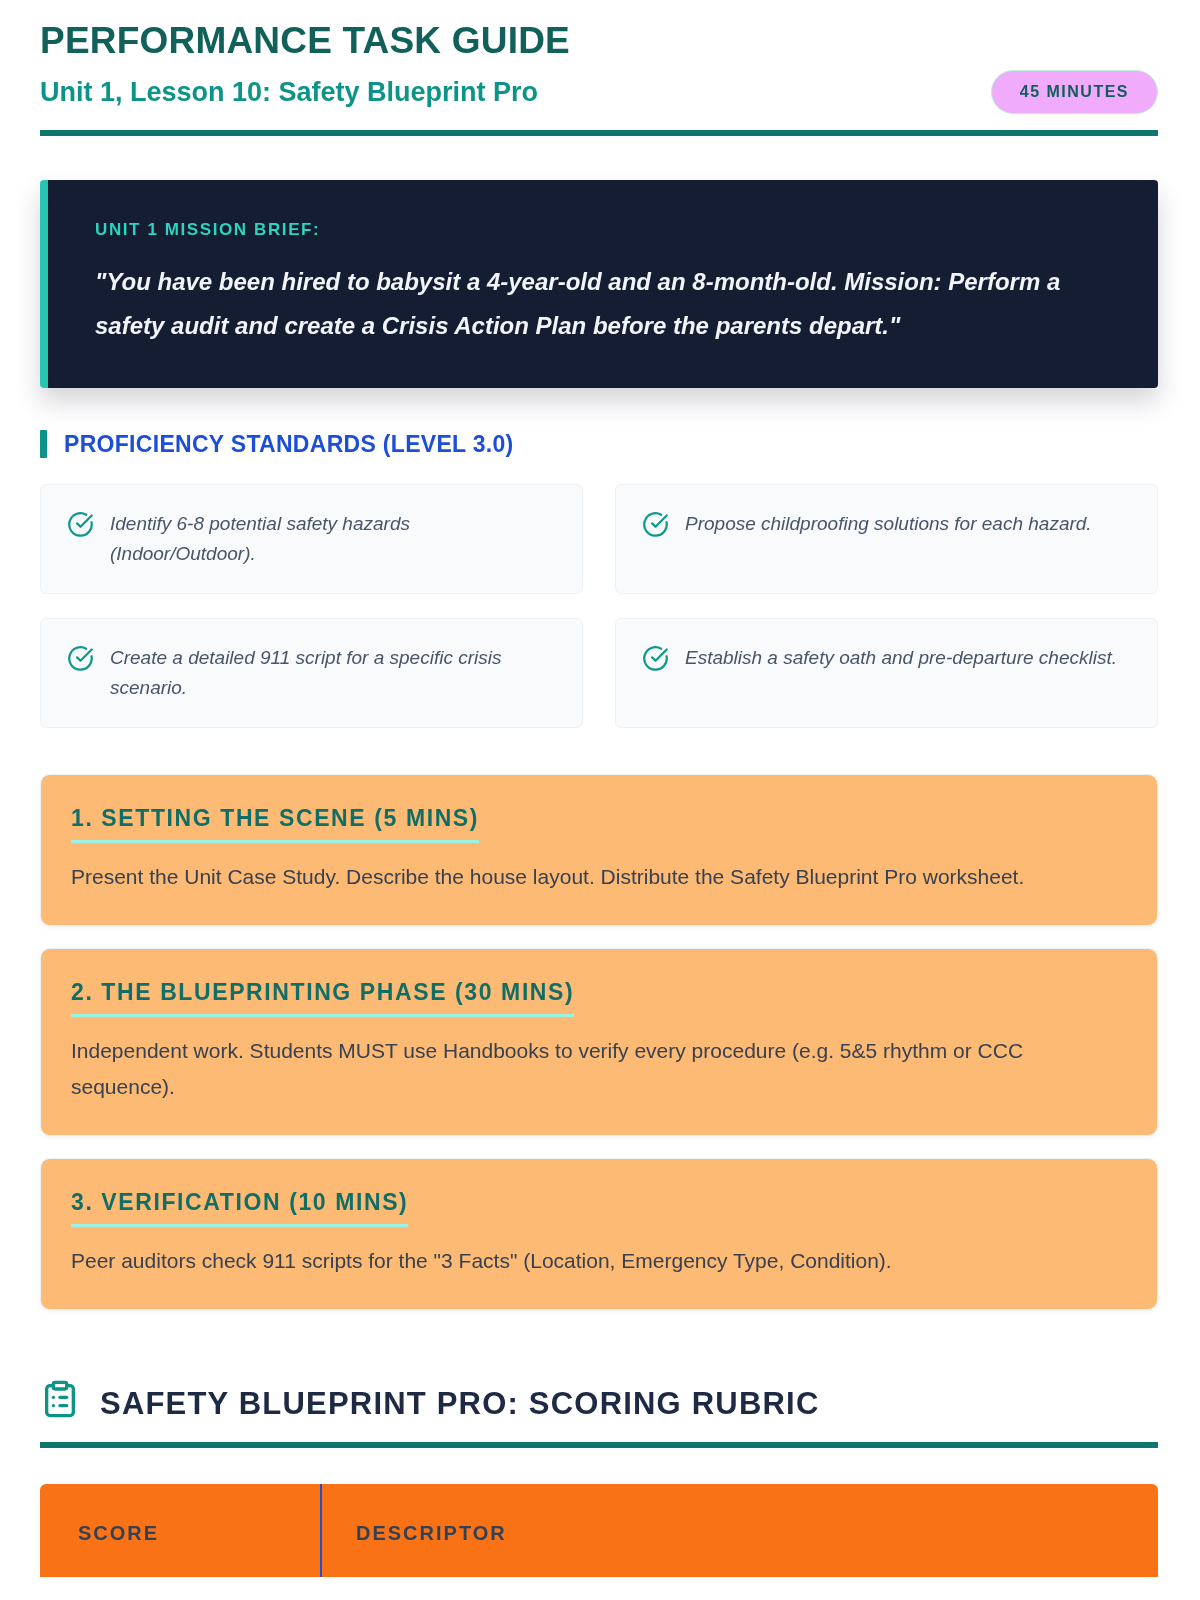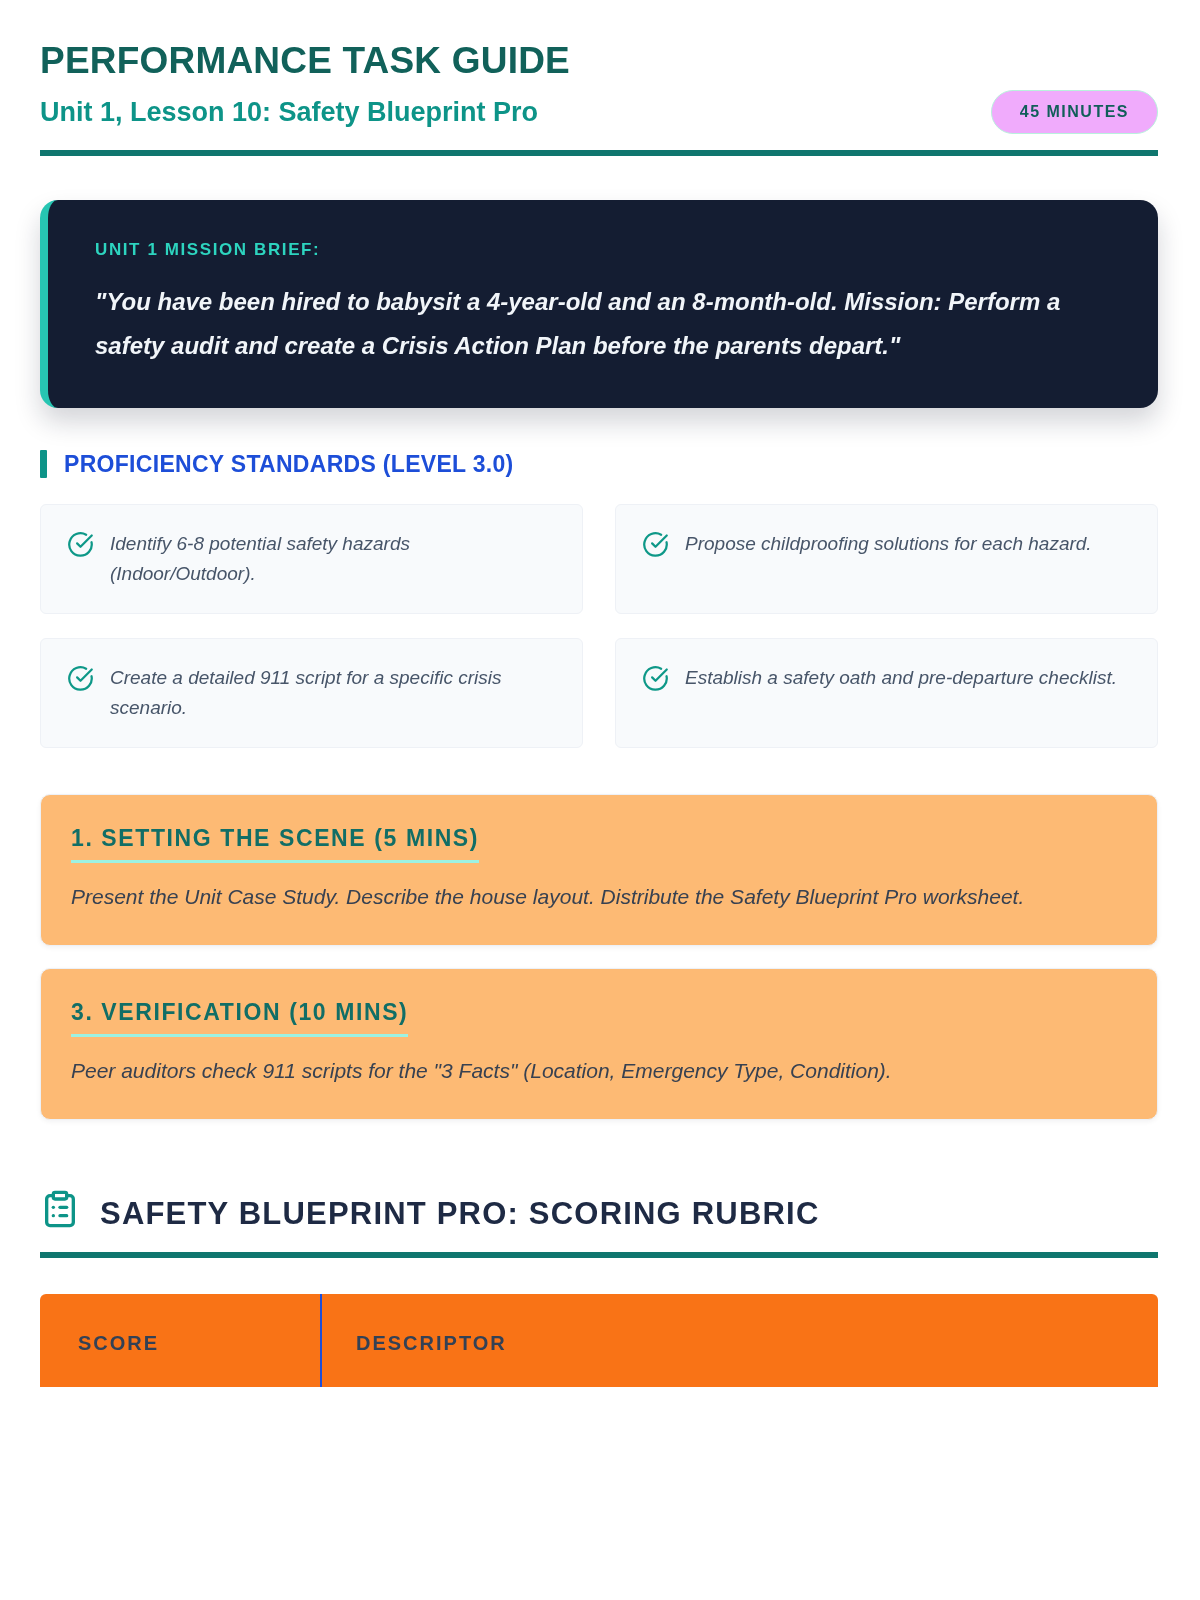--- a/index.html
+++ b/index.html
@@ -8,21 +8,21 @@
     background: #ffffff;
     width: 1200px;
     height: 1600px;
     overflow: hidden;
     font-family: "Liberation Sans", sans-serif;
   }
   .page {
     box-sizing: border-box;
     width: 1200px;
     height: 1600px;
-    padding: 40px 42px 0 40px;
+    padding: 20px 42px 0 40px;
     overflow: hidden;
   }
 
   
   .page-title {
     margin: 0;
     font-size: 37px;
     line-height: 42px;
     font-weight: 700;
     letter-spacing: 0.2px;
@@ -55,21 +55,21 @@
     background: #0f766e;
     border: none;
     margin: 16px 0 0 0;
   }
 
   
   .mission-card {
     margin-top: 44px;
     background: #141d32;
     border-left: 8px solid #27c5b2;
-    border-radius: 18px;
+    border-radius: 4px;
     padding: 40px 48px 40px 47px;
     box-shadow: 0 14px 26px rgba(15, 23, 42, 0.18);
   }
   .mission-label {
     color: #2dd4bf;
     font-weight: 700;
     font-size: 17px;
     letter-spacing: 1.6px;
   }
   .mission-quote {
@@ -152,21 +152,20 @@
     letter-spacing: 1.6px;
     padding-bottom: 8px;
     border-bottom: 3px solid #9cf2e2;
   }
   .section-body {
     margin-top: 16px;
     font-size: 21px;
     color: #374151;
     line-height: 36px;
     max-width: 1015px;
-    font-style: italic;
   }
 
   
   .rubric-head {
     margin-top: 66px;
     display: flex;
     align-items: flex-end;
     gap: 20px;
   }
   .rubric-icon {
@@ -260,20 +259,24 @@
         </svg>
       <div class="std-text">Establish a safety oath and pre-departure checklist.</div>
     </div>
   </div>
 
   <div class="section-card first">
     <div class="section-title">1. SETTING THE SCENE (5 MINS)</div>
     <div class="section-body">Present the Unit Case Study. Describe the house layout. Distribute the Safety Blueprint Pro worksheet.</div>
   </div>
 
+  <div class="section-card">
+    <div class="section-title">2. THE BLUEPRINTING PHASE (30 MINS)</div>
+    <div class="section-body">Independent work. Students MUST use Handbooks to verify every procedure (e.g. 5&amp;5 rhythm or CCC sequence).</div>
+  </div>
 
   <div class="section-card">
     <div class="section-title">3. VERIFICATION (10 MINS)</div>
     <div class="section-body">Peer auditors check 911 scripts for the "3 Facts" (Location, Emergency Type, Condition).</div>
   </div>
 
   <div class="rubric-head">
     <svg class="rubric-icon" viewBox="0 0 24 24" fill="none" stroke="currentColor" stroke-width="2" stroke-linecap="round" stroke-linejoin="round">
         <rect x="8" y="2" width="8" height="4" rx="1" ry="1"></rect>
         <path d="M16 4h2a2 2 0 0 1 2 2v14a2 2 0 0 1-2 2H6a2 2 0 0 1-2-2V6a2 2 0 0 1 2-2h2"></path>

